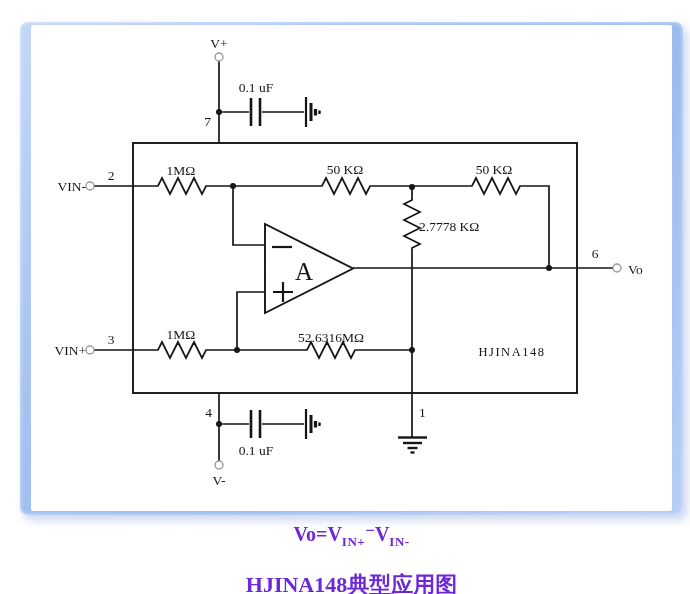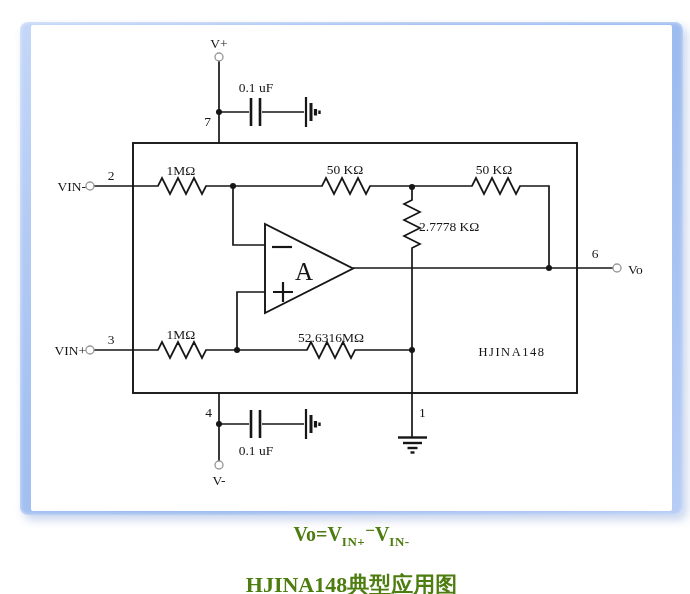--- a/index.html
+++ b/index.html
@@ -18,21 +18,21 @@
     background:#ffffff;border-radius:2px;
   }
   svg{position:absolute;left:0;top:0;}
   svg text{font-family:"Liberation Serif","DejaVu Serif",serif;fill:#161616;}
   .lbl{font-size:13.5px;}
   .pin{font-size:13.5px;}
   .amp-letter{font-size:25px;}
   .chip{font-size:12.5px;letter-spacing:1.5px;}
   .caption{
     position:absolute;left:20px;width:663px;text-align:center;
-    font-weight:bold;color:#4d7c0f;
+    font-weight:bold;color:#6d28d9;
   }
   .formula{top:523px;font-size:20px;}
   .formula sub{font-size:13px;letter-spacing:.5px;}
   .hi-minus{position:relative;top:-5px;font-size:17px;}
   .fig-title{top:557px;font-size:22px;margin-top:13px;}
 </style>
 </head>
 <body>
 
 <div class="frame">

